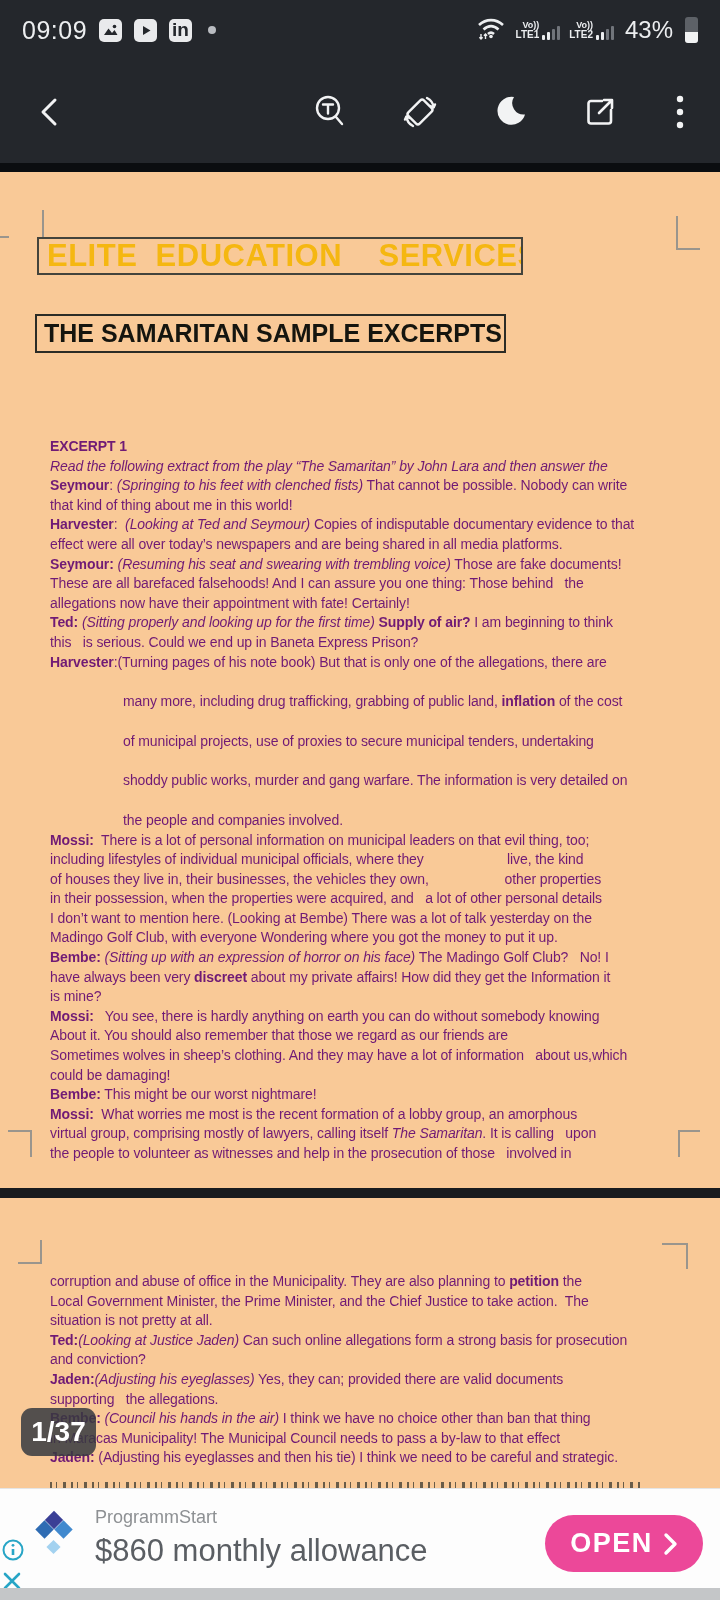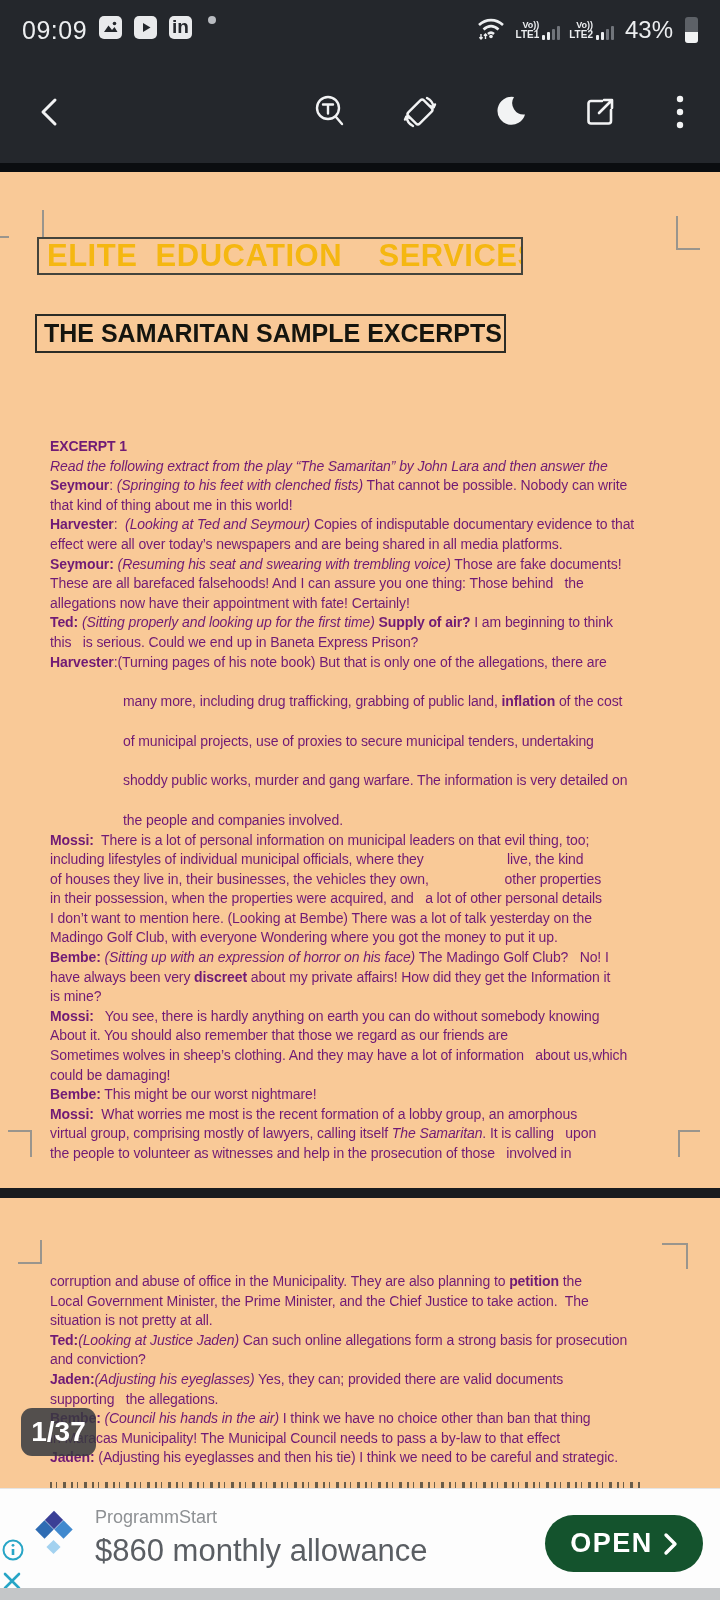--- a/index.html
+++ b/index.html
@@ -3,21 +3,21 @@
 <meta charset="utf-8">
 <style>
   html,body{margin:0;padding:0;background:#000;}
   .screen{position:relative;width:720px;height:1600px;overflow:hidden;
           font-family:"Liberation Sans","DejaVu Sans",sans-serif;background:#f9c997;}
 
   
   .status-bar{position:absolute;left:0;top:0;width:720px;height:60px;background:#24272c;
               display:flex;align-items:center;justify-content:space-between;
               padding:0 22px;box-sizing:border-box;color:#eceef0;}
-  .sb-left{display:flex;align-items:flex-start;gap:12px;}
+  .sb-left{display:flex;align-items:center;gap:12px;}
   .sb-time{font-size:25px;letter-spacing:.5px;}
   .notif-ico{width:23px;height:23px;background:#e9eaec;border-radius:5px;position:relative;flex:0 0 auto;}
   .notif-ico svg{position:absolute;inset:0;}
   .notif-in{color:#24272c;font-size:19px;font-weight:700;position:absolute;left:3px;top:0;}
   .sb-dot{width:8px;height:8px;border-radius:50%;background:#b9bcc1;margin-left:4px;}
   .sb-right{display:flex;align-items:center;gap:9px;}
   .sim{display:flex;align-items:flex-end;gap:3px;}
   .sim-txt{display:flex;flex-direction:column;align-items:flex-end;line-height:10px;}
   .sim-vo{font-size:9px;font-weight:700;}
   .sim-net{font-size:10px;font-weight:700;}
@@ -62,21 +62,21 @@
               background:rgba(54,58,64,.85);display:flex;align-items:center;justify-content:center;
               color:#fff;font-size:28px;font-weight:700;z-index:5;}
 
   
   .ad{position:absolute;left:0;top:1488px;width:720px;height:100px;background:#fdfdfd;border-top:1px solid #e5e5e5;z-index:6;}
   .ad-info{position:absolute;left:2px;top:50px;width:22px;height:22px;}
   .ad-close{position:absolute;left:2px;top:82px;width:20px;height:20px;}
   .ad-logo{position:absolute;left:30px;top:20px;}
   .ad-advertiser{position:absolute;left:95px;top:18px;font-size:18px;color:#8d9093;}
   .ad-headline{position:absolute;left:95px;top:44px;font-size:31px;color:#5a5e63;}
-  .ad-cta{position:absolute;left:545px;top:26px;width:158px;height:57px;border-radius:29px;background:#14532d;
+  .ad-cta{position:absolute;left:545px;top:26px;width:158px;height:57px;border-radius:29px;background:#ec4899;
           display:flex;align-items:center;justify-content:center;gap:10px;color:#fff;
           font-size:27px;font-weight:700;letter-spacing:1.5px;border:none;}
   .bottom-strip{position:absolute;left:0;top:1588px;width:720px;height:12px;background:#c4c6c8;z-index:7;}
 </style>
 </head>
 <body>
 
 <div class="screen">
 
   <div class="status-bar">

